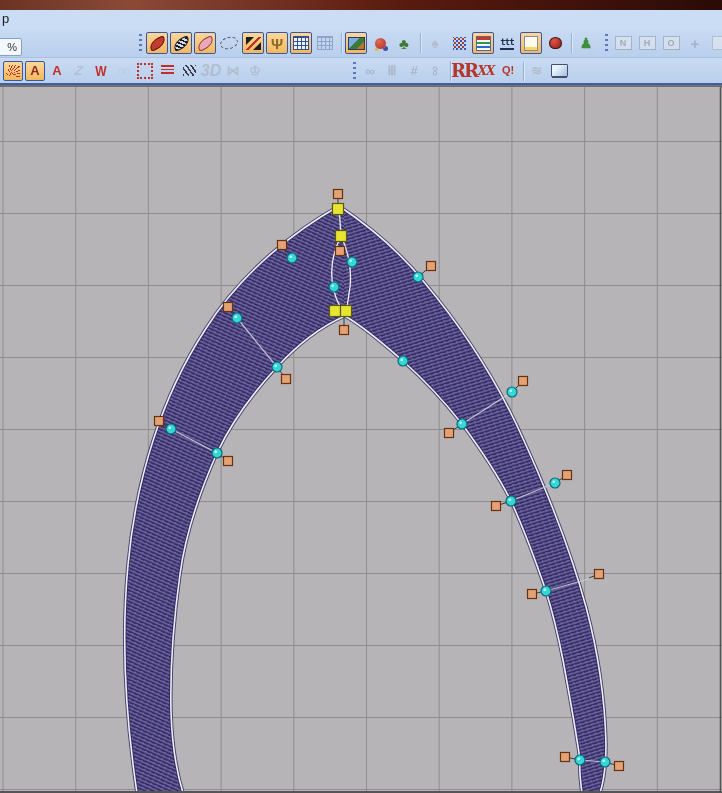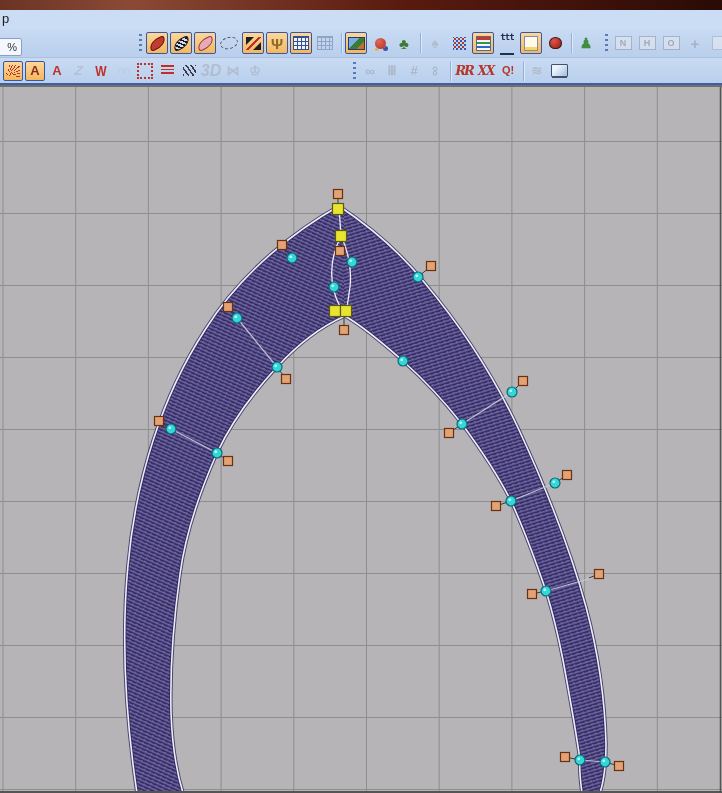--- a/index.html
+++ b/index.html
@@ -50,21 +50,21 @@
     background:linear-gradient(135deg,#7ab0e0 0 40%,#3a7a3a 40% 70%,#b8762a 70%);}
   .s-balloon{width:11px;height:11px;background:radial-gradient(circle at 35% 30%,#e06a55,#b03024);border-radius:50%;
     box-shadow:5px 5px 0 -3px #3b55a5,-4px 6px 0 -4px #e0b23a;}
   .s-tree{color:#3e7a33;font-size:15px;}
   .s-plant{color:#98a2b4;font-size:14px;}
   .s-dotgrid{width:13px;height:13px;
     background-image:radial-gradient(#b0392e .9px,transparent 1.1px),radial-gradient(#3b55a5 .9px,transparent 1.1px);
     background-size:4px 4px;background-position:0 0,2px 2px;}
   .s-colorlist{width:13px;height:13px;border:1px solid #5a6a85;background:
     linear-gradient(to bottom,#d23327 1px 3px,#f4f7fb 3px 5px,#2a9a45 5px 7px,#f4f7fb 7px 9px,#3366cc 9px 11px,#f4f7fb 11px);}
-  .s-ttt{font:bold 9px "DejaVu Sans Mono",monospace;color:#22304f;border-bottom:2px double #22304f;padding-bottom:11px;letter-spacing:-1px;}
+  .s-ttt{font:bold 9px "DejaVu Sans Mono",monospace;color:#22304f;border-bottom:2px double #22304f;padding-bottom:1px;letter-spacing:-1px;}
   .s-docnote{width:12px;height:13px;background:#fffbe8;border:1px solid #8a8aa5;box-shadow:inset 0 -3px 0 #f2d96a;}
   .s-bug{width:11px;height:10px;border-radius:50% 50% 46% 46%;border:1px solid #40120c;
     background:radial-gradient(circle at 35% 30%,#e05548,#8f1d14);}
   .s-person{color:#3f8f3f;font-size:14px;}
   .s-frame{width:15px;height:12px;border:1px solid #7d8aa0;background:#e8edf5;
     font-size:9px;color:#6d7a92;display:flex;align-items:center;justify-content:center;}
   .s-move{color:#7d8aa0;font-size:15px;}
   .s-blank{width:13px;height:12px;background:#eef2f8;border:1px solid #9aa5b8;}
   .s-fan{width:14px;height:12px;
     background:repeating-conic-gradient(from 215deg at 8% 92%,#c03028 0 4deg,transparent 4deg 13deg);}
@@ -76,21 +76,21 @@
   .s-dotsq{width:12px;height:12px;border:2px dotted #c03028;}
   .s-hlines{width:13px;height:11px;background:repeating-linear-gradient(#c03028 0 1.5px,transparent 1.5px 3.6px);}
   .s-hatch{width:13px;height:11px;background:repeating-linear-gradient(55deg,#3a3a4a 0 1.5px,transparent 1.5px 4px);}
   .s-threed{color:#9aa2b2;font-size:16px;font-style:italic;}
   .s-hat{color:#9aa2b2;font-size:13px;}
   .s-basket{color:#9aa2b2;font-size:13px;}
   .s-rings{color:#8a95a8;font-size:14px;}
   .s-cols{color:#8a95a8;font-size:13px;}
   .s-weave{color:#8a95a8;font-size:13px;}
   .s-pairs{color:#8a95a8;font-size:14px;transform:rotate(90deg);}
-  .s-rr{font-family:"DejaVu Serif",serif;font-style:italic;color:#b5362a;font-size:13px;letter-spacing:-2px;}
+  .s-rr{font-family:"DejaVu Serif",serif;color:#b5362a;font-size:18px;letter-spacing:-2px;}
   .s-xx{font-family:"DejaVu Serif",serif;font-style:italic;color:#b5362a;font-size:12px;letter-spacing:-1px;}
   .s-qmark{color:#b5362a;font-size:11px;}
   .s-curves{color:#9aa2b2;font-size:13px;}
   .s-monitor{width:15px;height:11px;border:1px solid #44506a;border-radius:1px;
     background:linear-gradient(135deg,#eaf2fb 30%,#9fc0e2);box-shadow:0 2px 0 -1px #44506a;}
   
   .zoombox{position:absolute;left:-6px;top:9px;width:28px;height:18px;background:#f4f8fe;
     border:1px solid #8aa0c0;border-radius:0 2px 2px 0;display:flex;align-items:center;justify-content:flex-end;
     font-size:11px;color:#333;padding-right:4px;box-sizing:border-box;}
   #canvas{position:absolute;left:0;top:87px;}

